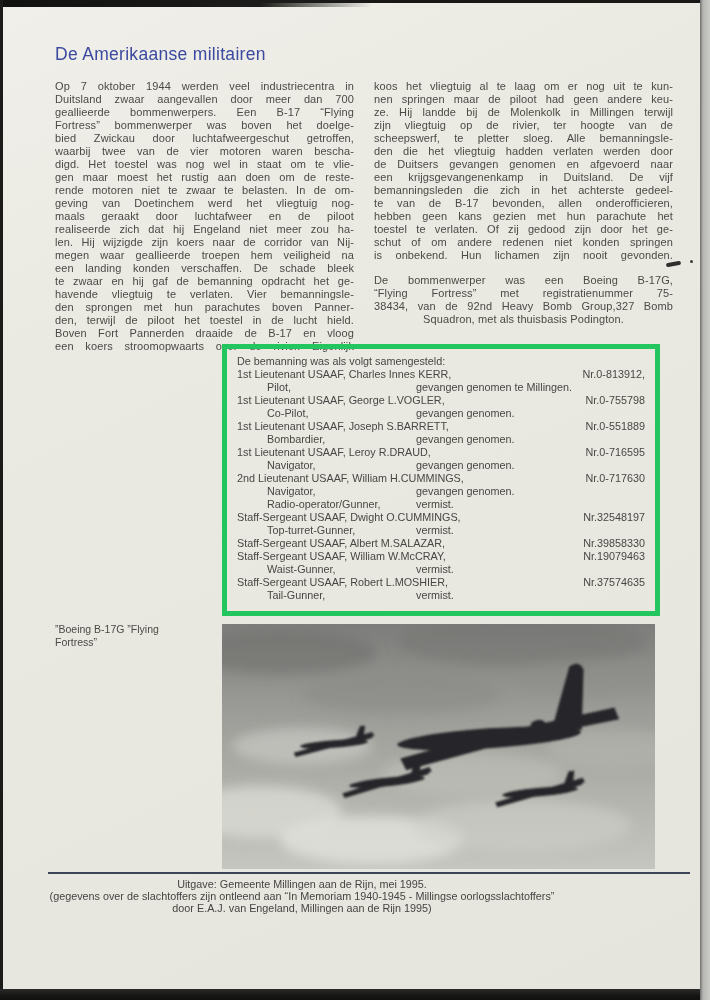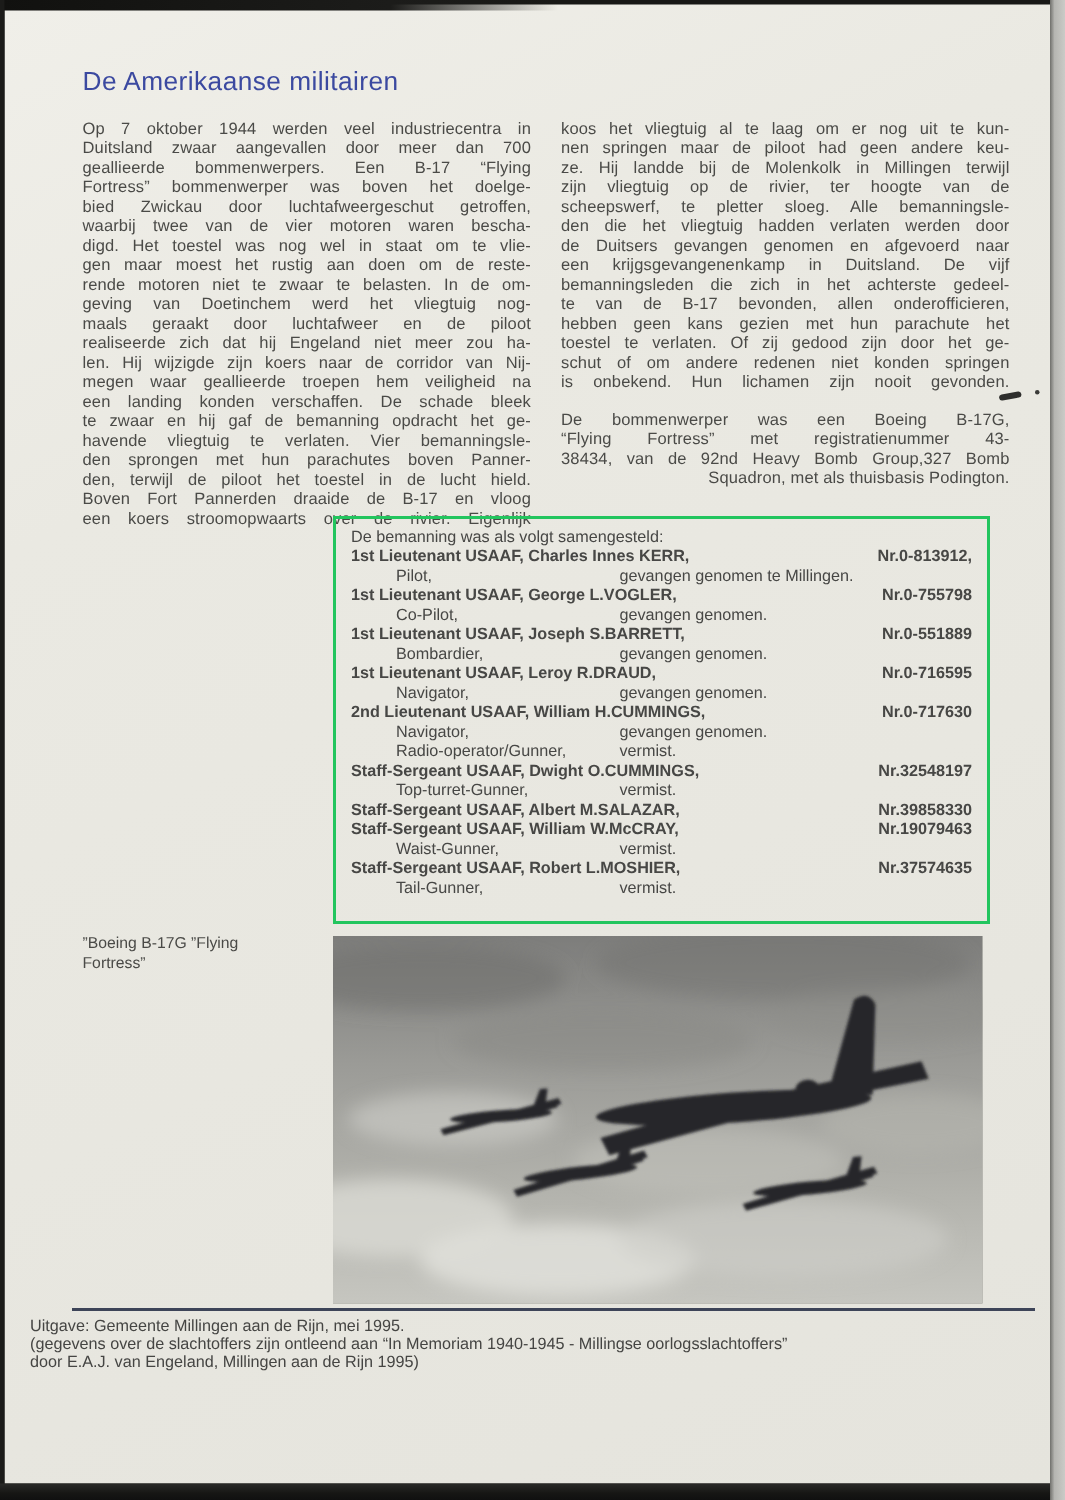--- a/index.html
+++ b/index.html
@@ -19,42 +19,42 @@
          background:linear-gradient(90deg,#6f6f6b 0%,#b5b5b1 30%,#cbcbc7 100%);}
 
   .page-title{position:absolute;left:55px;top:44px;font-size:17.5px;font-weight:normal;
          color:#3b49a0;letter-spacing:.3px;}
 
   .col{position:absolute;top:80px;width:299px;font-size:11px;line-height:13px;
        color:#4a4a47;letter-spacing:.1px;}
   .col-1{left:55px;}
   .col-2{left:374px;}
   .jlines{white-space:pre-line;text-align:justify;text-align-last:justify;}
-  .lastline{white-space:pre-line;text-align:right;}
+  .lastline{white-space:pre-line;text-align:center;}
   .para2{margin-top:12px;}
 
   .crew-box{position:absolute;left:222px;top:344px;width:438px;height:272px;
-       border:2px solid #22c55e;box-sizing:border-box;padding:6px 10px 0 10px;
+       border:5px solid #22c55e;box-sizing:border-box;padding:6px 10px 0 10px;
        font-size:10.8px;line-height:13px;color:#474745;}
-  .crew-row-line1{display:flex;justify-content:space-between;font-weight:bold;}
+  .crew-row-line1{display:flex;justify-content:space-between;}
   .crew-num{white-space:nowrap;}
   .crew-row-line2{padding-left:30px;}
   .crew-role{display:inline-block;min-width:146px;}
 
   .photo-caption{position:absolute;left:55px;top:623px;width:160px;font-size:10.5px;
        line-height:13px;color:#4a4a47;white-space:pre-line;}
 
   .photo{position:absolute;left:222px;top:624px;width:433px;height:245px;
        box-shadow:0 0 0 1px #8f8f8a inset;}
   .photo svg{display:block;}
 
   .divider{position:absolute;left:48px;top:872px;width:642px;height:2px;background:#3d4458;}
 
-  .footer{position:absolute;left:0;top:878px;width:604px;text-align:left;
-       font-size:10.8px;line-height:12.2px;color:#454543;padding-left:20px;}
+  .footer{position:absolute;left:0;top:878px;width:604px;text-align:center;
+       font-size:10.8px;line-height:12.2px;color:#454543;}
 
   .artifact-dash{position:absolute;left:666px;top:262px;width:15px;height:4px;
        background:#2e2e2c;border-radius:2px;transform:rotate(-10deg);}
   .artifact-speck{position:absolute;left:690px;top:260px;width:3px;height:3px;
        background:#3a3a38;border-radius:50%;}
 </style>
 </head>
 <body>
 
 <div id="stage">
@@ -101,21 +101,21 @@
 de Duitsers gevangen genomen en afgevoerd naar
 een krijgsgevangenenkamp in Duitsland. De vijf
 bemanningsleden die zich in het achterste gedeel-
 te van de B-17 bevonden, allen onderofficieren,
 hebben geen kans gezien met hun parachute het
 toestel te verlaten. Of zij gedood zijn door het ge-
 schut of om andere redenen niet konden springen
 is onbekend. Hun lichamen zijn nooit gevonden.</div>
     <div class="para2">
       <div class="jlines">De bommenwerper was een Boeing B-17G,
-“Flying Fortress” met registratienummer 43-
+“Flying Fortress” met registratienummer 75-
 38434, van de 92nd Heavy Bomb Group,327 Bomb</div>
       <div class="lastline">Squadron, met als thuisbasis Podington.</div>
     </div>
   </div>
 
   <div class="crew-box">
     <div>De bemanning was als volgt samengesteld:</div>
 
     <div class="crew-row">
       <div class="crew-row-line1">

